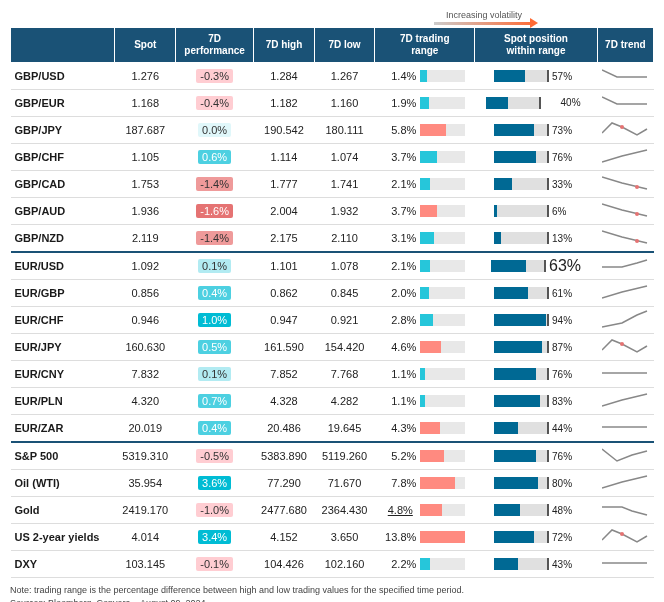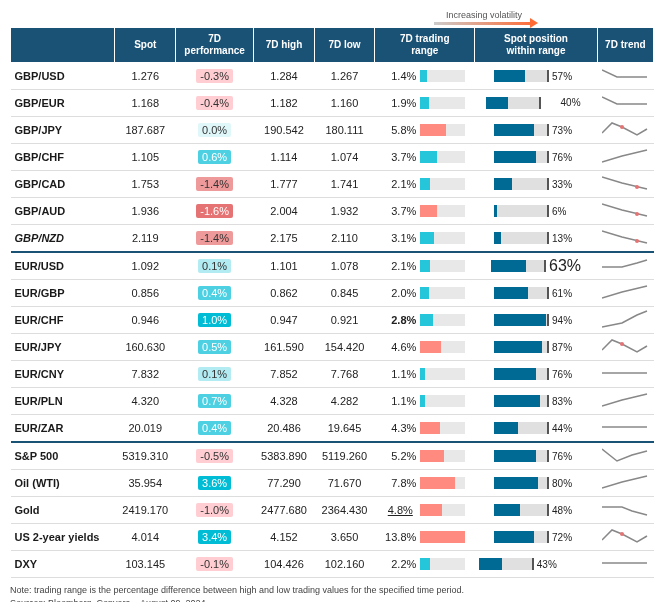--- a/index.html
+++ b/index.html
@@ -271,21 +271,21 @@
             </div>
             <span style="font-size: 10px; min-width: 26px; text-align: left;">6%</span>
           </div>
         </td>
         <td style="text-align: center; padding: 2px;"><svg width="46" height="20" viewBox="0 0 46 20">
             <polyline points="0,4 20,10 45,16" fill="none" stroke="#888" stroke-width="1.5"></polyline>
             <circle cx="35" cy="14" r="2" fill="#e57373"></circle>
           </svg></td>
       </tr>
       <tr style="border-bottom: 2px solid rgb(26, 82, 118);">
-        <td style="font-weight: bold; color: rgb(26, 26, 26); font-style: italic;">GBP/NZD</td>
+        <td style="font-weight: bold; color: rgb(26, 26, 26);">GBP/NZD</td>
         <td>2.119</td>
         <td><span style="background: rgb(239, 154, 154); color: rgb(51, 51, 51); border-radius: 2px; padding: 1px 4px;">-1.4%</span></td>
         <td>2.175</td>
         <td>2.110</td>
         <td style="text-align: center;">
           <div style="display: flex; align-items: center; justify-content: center; gap: 4px;">
             <span style="min-width: 32px; text-align: right;">3.1%</span>
             <div style="width: 45px; height: 12px; background: rgb(232, 232, 232); display: inline-block; vertical-align: middle;">
               <div style="width: 31%; height: 100%; background: rgb(38, 198, 218);"></div>
             </div>
@@ -360,21 +360,21 @@
           </svg></td>
       </tr>
       <tr>
         <td style="font-weight: bold; color: rgb(26, 26, 26);">EUR/CHF</td>
         <td>0.946</td>
         <td><span style="background: rgb(0, 188, 212); color: rgb(255, 255, 255); border-radius: 2px; padding: 1px 4px;">1.0%</span></td>
         <td>0.947</td>
         <td>0.921</td>
         <td style="text-align: center;">
           <div style="display: flex; align-items: center; justify-content: center; gap: 4px;">
-            <span style="min-width: 32px; text-align: right; font-weight: bold;">2.8%</span>
+            <span style="min-width: 32px; text-align: right;">2.8%</span>
             <div style="width: 45px; height: 12px; background: rgb(232, 232, 232); display: inline-block; vertical-align: middle;">
               <div style="width: 28%; height: 100%; background: rgb(38, 198, 218);"></div>
             </div>
           </div>
         </td>
         <td style="text-align: center;">
           <div style="display: flex; align-items: center; justify-content: center; gap: 3px;">
             <div style="width: 55px; height: 12px; background: rgb(224, 224, 224); position: relative; display: inline-block;">
               <div style="width: 94%; height: 100%; background: rgb(0, 105, 148);"></div>
               <div style="position: absolute; right: 0px; top: 0px; width: 2px; height: 100%; background: rgb(85, 85, 85);"></div>
@@ -612,21 +612,21 @@
         <td>102.160</td>
         <td style="text-align: center;">
           <div style="display: flex; align-items: center; justify-content: center; gap: 4px;">
             <span style="min-width: 32px; text-align: right;">2.2%</span>
             <div style="width: 45px; height: 12px; background: rgb(232, 232, 232); display: inline-block; vertical-align: middle;">
               <div style="width: 22%; height: 100%; background: rgb(38, 198, 218);"></div>
             </div>
           </div>
         </td>
         <td style="text-align: center;">
-          <div style="display: flex; align-items: center; justify-content: flex-start; gap: 3px;">
+          <div style="display: flex; align-items: center; justify-content: center; gap: 3px;">
             <div style="width: 55px; height: 12px; background: rgb(224, 224, 224); position: relative; display: inline-block;">
               <div style="width: 43%; height: 100%; background: rgb(0, 105, 148);"></div>
               <div style="position: absolute; right: 0px; top: 0px; width: 2px; height: 100%; background: rgb(85, 85, 85);"></div>
             </div>
             <span style="font-size: 10px; min-width: 26px; text-align: left;">43%</span>
           </div>
         </td>
         <td style="text-align: center; padding: 2px;"><svg width="46" height="20" viewBox="0 0 46 20">
             <polyline points="0,10 45,10" fill="none" stroke="#888" stroke-width="1.5"></polyline>
           </svg></td>

